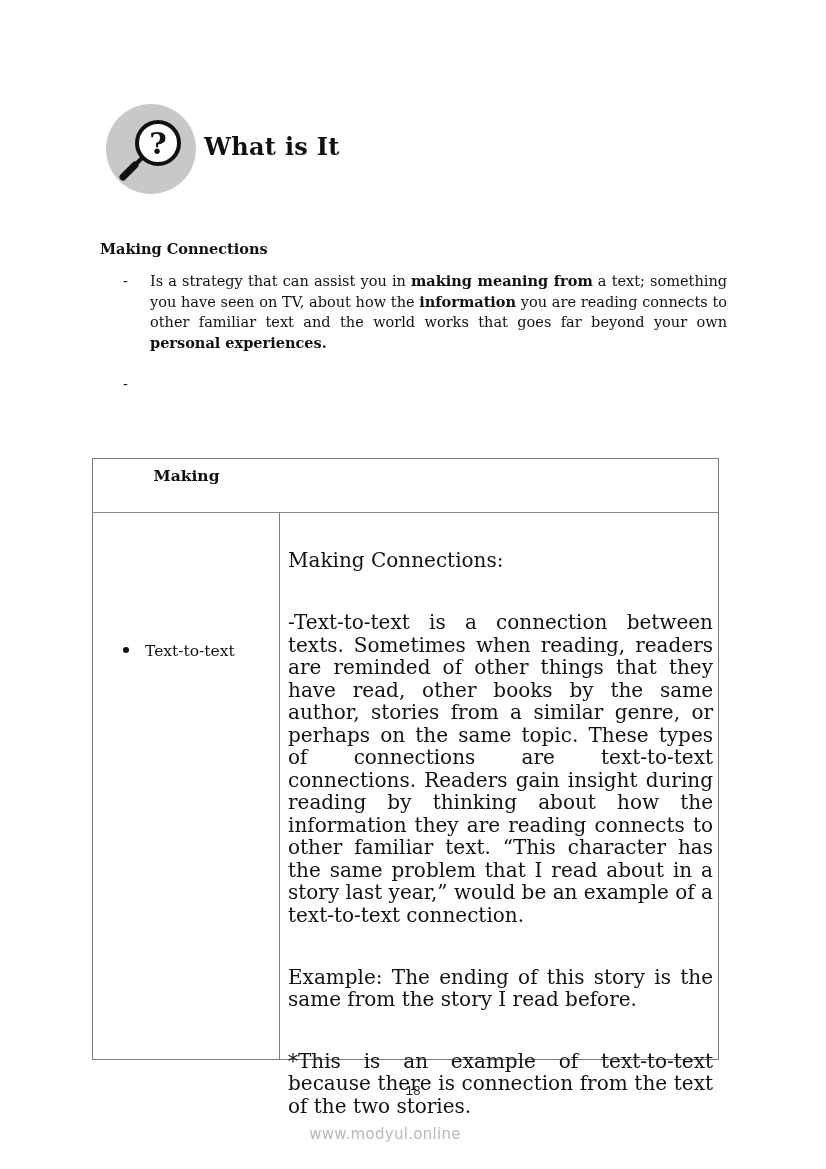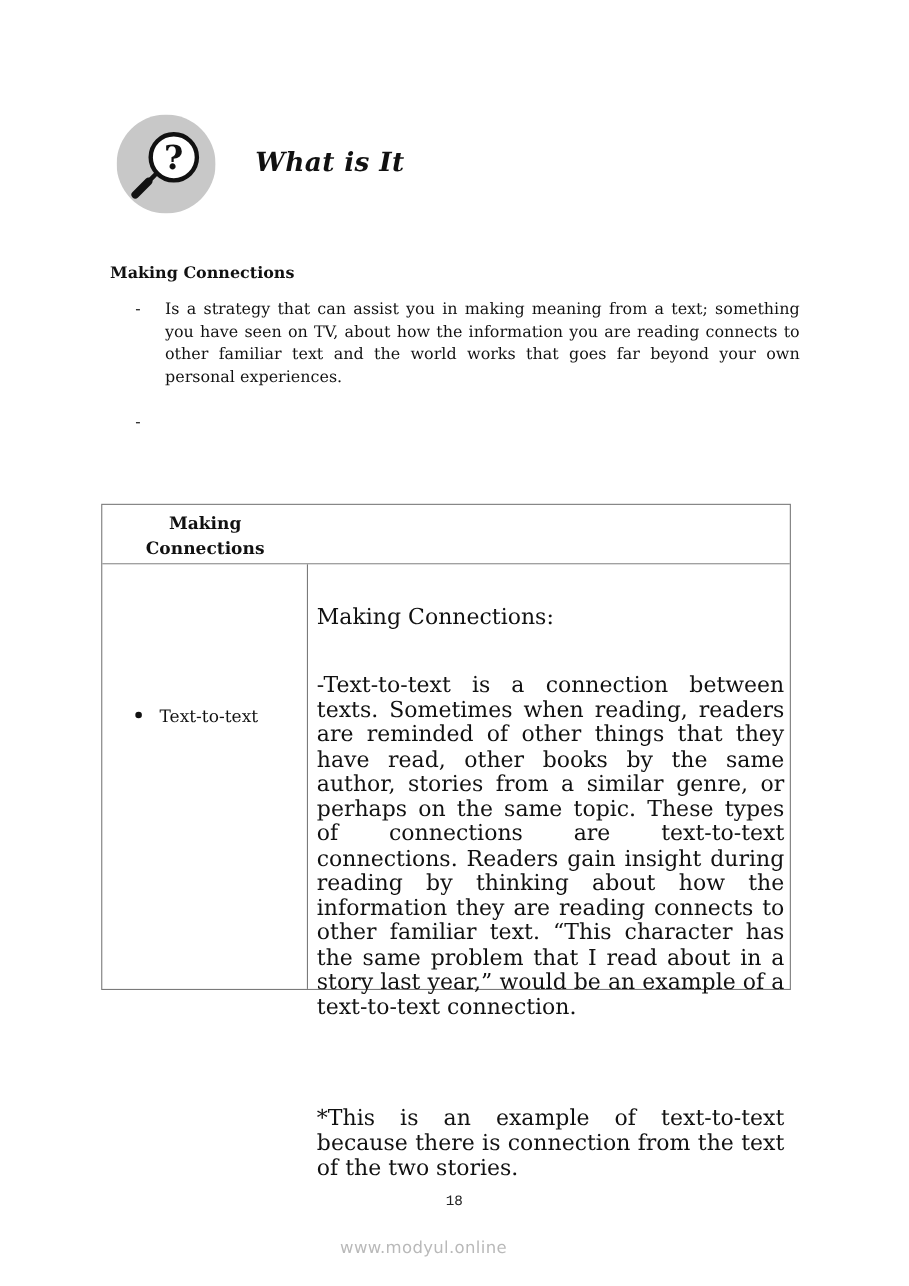--- a/index.html
+++ b/index.html
@@ -3,36 +3,36 @@
 <meta charset="utf-8">
 <style>
   html, body { margin: 0; padding: 0; background: #ffffff; }
   body {
     width: 826px; height: 1169px; position: relative; overflow: hidden;
     font-family: "DejaVu Serif", "Liberation Serif", serif;
     color: #111;
   }
   .icon-wrap { position: absolute; left: 106px; top: 104px; width: 90px; height: 90px; }
   .title {
-    position: absolute; left: 232px; top: 132px;
-    font-family: "DejaVu Serif", serif; font-weight: bold; font-style: italic;
+    position: absolute; left: 204px; top: 132px;
+    font-family: "DejaVu Serif", serif; font-weight: bold; 
     font-size: 24px; letter-spacing: 0.3px; color: #111;
   }
   .section-heading {
     position: absolute; left: 100px; top: 240px;
     font-family: "DejaVu Serif", serif; font-weight: bold; font-size: 14.5px;
   }
   .bullet-list { position: absolute; left: 123px; width: 604px; margin: 0; padding: 0; list-style: none; }
   .bullet-list li { position: relative; padding-left: 27px; font-size: 14.5px; line-height: 20.6px; text-align: justify; }
   .bullet-list li .dash { position: absolute; left: 0; top: 0; }
-  .bullet-list li b { font-weight: normal; }
+  .bullet-list li b { font-weight: bold; }
   .bl1 { top: 271px; }
   .bl2 { top: 374px; }
 
-  .tbl { position: absolute; left: 92px; top: 458px; width: 627px; height: 442px; border: 1px solid #7a7a7a; box-sizing: border-box; }
+  .tbl { position: absolute; left: 92px; top: 458px; width: 627px; height: 602px; border: 1px solid #7a7a7a; box-sizing: border-box; }
   .tbl .hdr { position: absolute; left: 0; top: 0; width: 100%; height: 54px; border-bottom: 1px solid #8a8a8a; box-sizing: border-box; }
   .tbl .hdr-cell {
     position: absolute; left: 0; top: 6px; width: 187px; text-align: center;
     font-weight: bold; font-size: 15.5px; line-height: 22.5px;
   }
   .tbl .divider { position: absolute; left: 186px; top: 54px; bottom: 0; border-left: 1px solid #7a7a7a; }
   .tbl .left-cell { position: absolute; left: 30px; top: 183px; font-size: 15.5px; }
   .tbl .left-cell .dot { display: inline-block; width: 6px; height: 6px; background: #111; border-radius: 50%; margin-right: 16px; vertical-align: middle; position: relative; top: -2px; }
   .tbl .right-cell { position: absolute; left: 195px; top: 90px; width: 425px; font-size: 20px; line-height: 22.5px; text-align: justify; }
   .tbl .right-cell p { margin: 0; }
@@ -69,31 +69,31 @@
 <ul class="bullet-list bl2">
   <li>
     <span class="dash">-</span>
   </li>
 </ul>
 
 <div class="tbl">
   <div class="hdr">
     <div class="hdr-cell">
       <div>Making</div>
-      <div>Connections</div>
     </div>
   </div>
   <div class="divider"></div>
   <div class="left-cell">
     <span class="dot"></span><span>Text-to-text</span>
   </div>
   <div class="right-cell">
     <p>Making Connections:</p>
     <div class="gap"></div>
     <p>-Text-to-text is a connection between texts. Sometimes when reading, readers are reminded of other things that they have read, other books by the same author, stories from a similar genre, or perhaps on the same topic. These types of connections are text-to-text connections. Readers gain insight during reading by thinking about how the information they are reading connects to other familiar text. “This character has the same problem that I read about in a story last year,” would be an example of a text-to-text connection.</p>
     <div class="gap"></div>
+    <p>Example: The ending of this story is the same from the story I read before.</p>
     <div class="gap2"></div>
     <p>*This is an example of text-to-text because there is connection from the text of the two stories.</p>
   </div>
 </div>
 
 <div class="page-num">18</div>
 <div class="watermark">www.modyul.online</div>
 
 </body></html>

